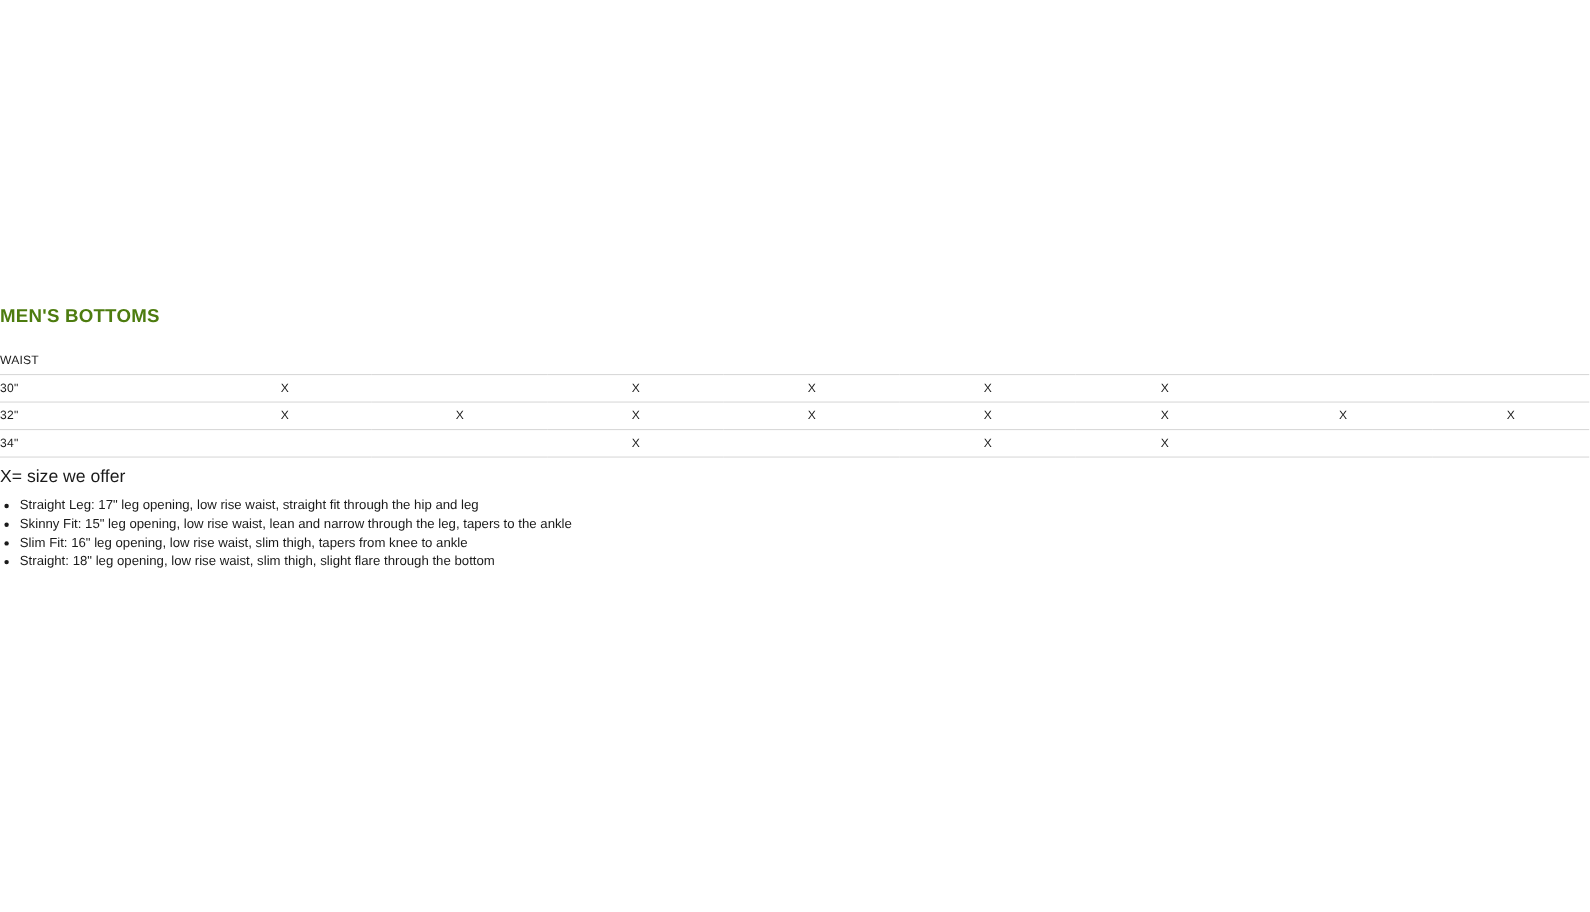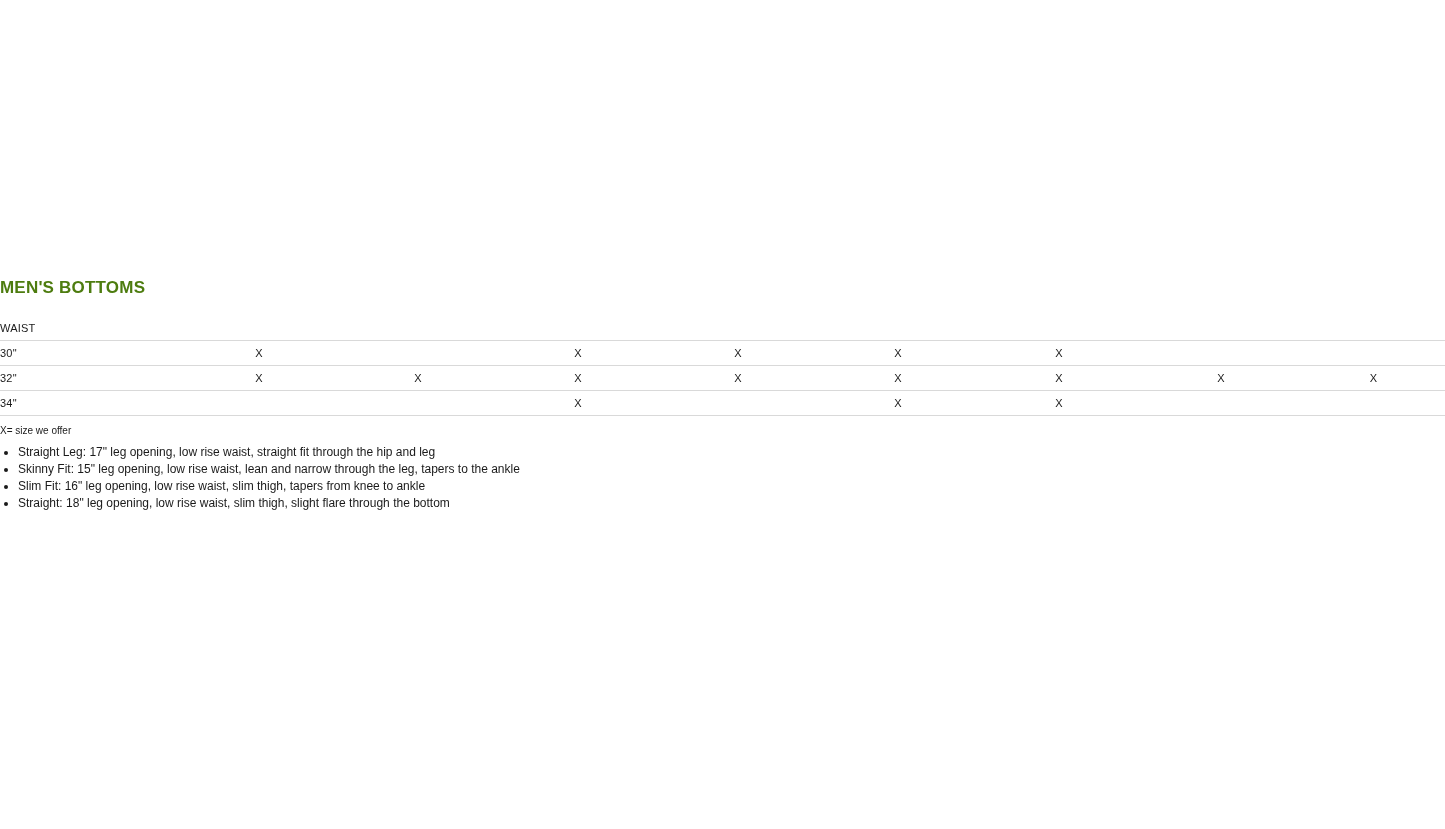--- a/index.html
+++ b/index.html
@@ -78,21 +78,21 @@
     height: 24px;
   }
   .data-row td {
     height: 24px;
   }
   .x-mark {
     font-size: 11px;
     color: #1a1a1a;
   }
   .note {
-    font-size: 10px;
+    font-size: 16px;
     color: #1a1a1a;
     margin-top: 9px;
     margin-bottom: 8px;
   }
   ul.fit-list {
     list-style: disc;
     margin: 0;
     padding-left: 18px;
   }
   ul.fit-list li {

